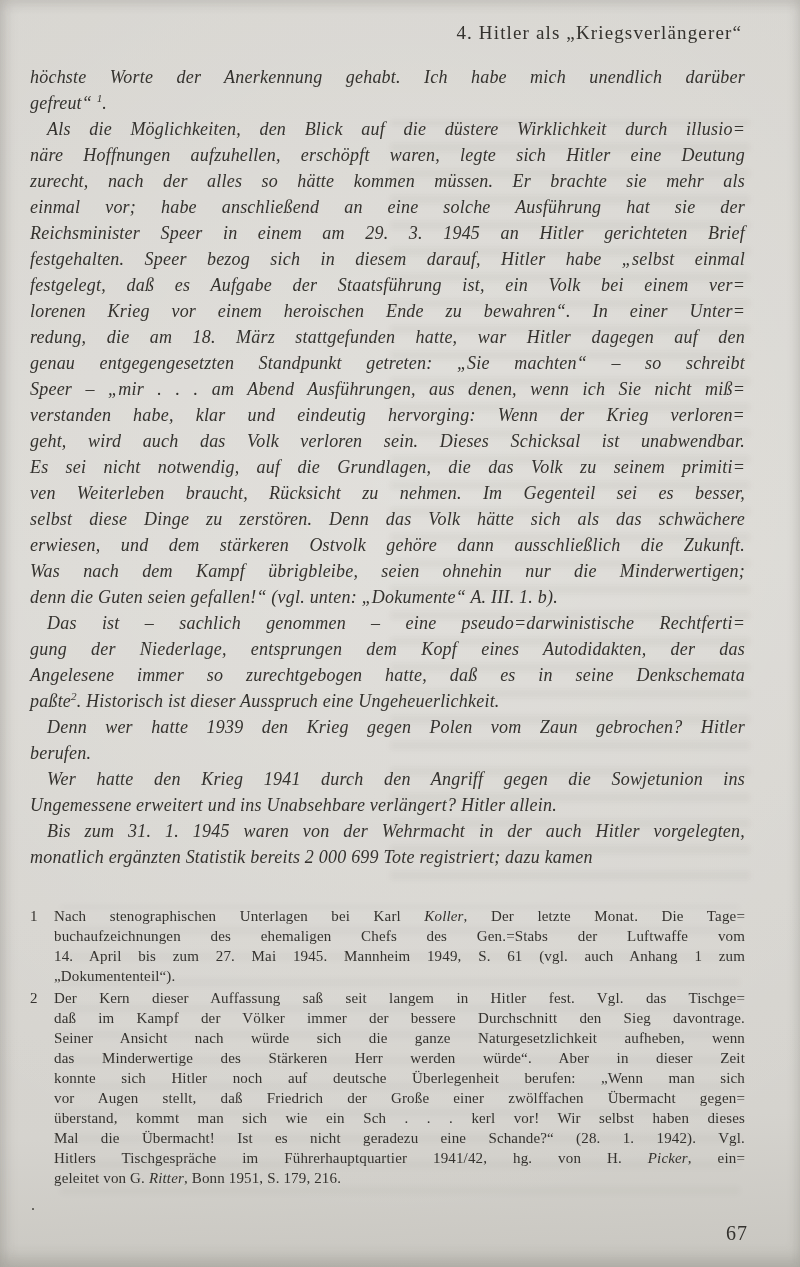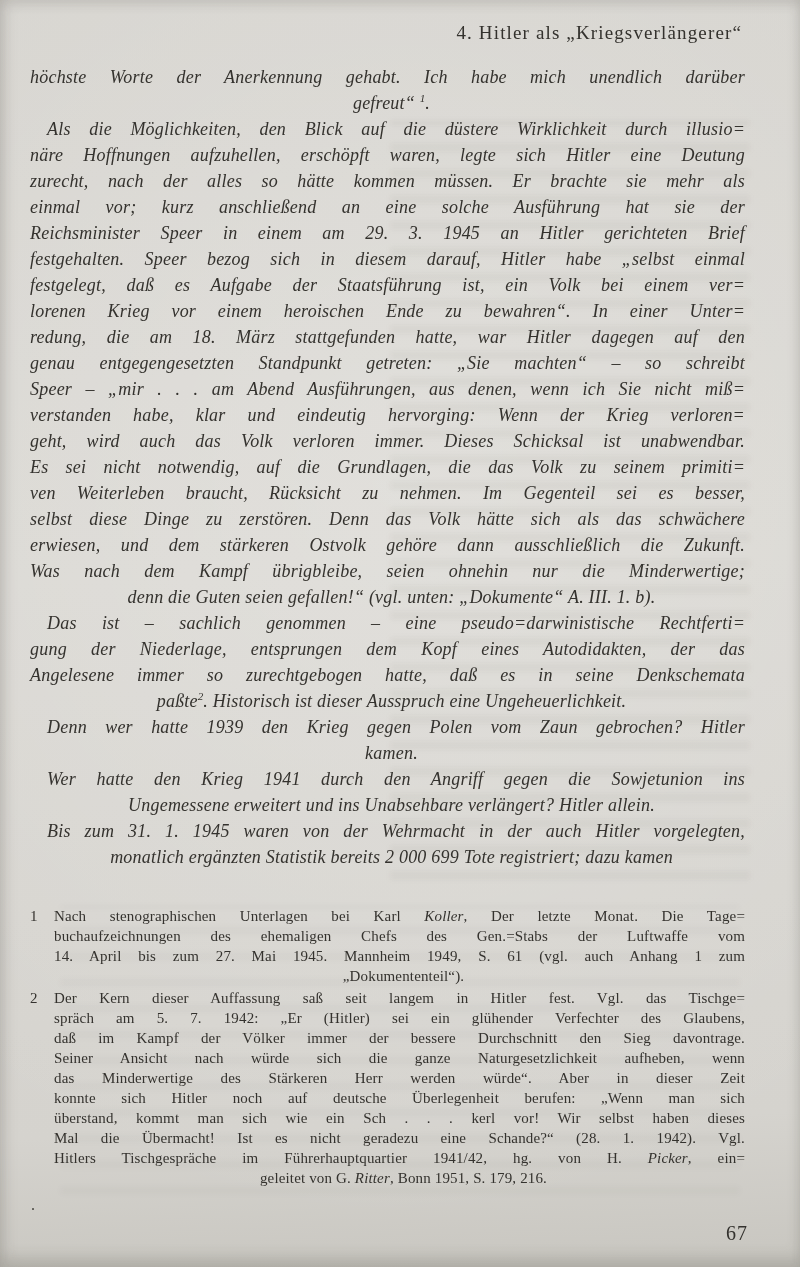--- a/index.html
+++ b/index.html
@@ -34,21 +34,21 @@
 
   .running-header{
     position:absolute;top:22px;right:58px;
     font-size:19px;letter-spacing:0.06em;white-space:nowrap;
   }
   .body-text{
     position:absolute;left:30px;right:55px;top:64px;
     font-size:18px;line-height:26px;letter-spacing:0.012em;font-style:italic;
   }
   .jline{text-align:justify;text-align-last:justify;}
-  .lline{text-align:center;margin-left:8px;}
+  .lline{text-align:left;}
   .indent{text-indent:17px;}
   sup{font-size:62%;line-height:0;vertical-align:super;letter-spacing:0;}
 
   .footnotes{
     position:absolute;left:30px;right:55px;top:904px;
     font-size:15px;line-height:20px;letter-spacing:0.01em;
   }
   .footnote{display:flex;align-items:flex-start;margin-top:2px;}
   .fn-num{flex:0 0 24px;text-align:left;}
   .fn-lines{flex:1 1 auto;min-width:0;}
@@ -70,46 +70,46 @@
 
   <div class="body-text">
       <div>
         <div class="jline">höchste Worte der Anerkennung gehabt. Ich habe mich unendlich darüber</div>
         <div class="lline">gefreut“ <sup>1</sup>.</div>
       </div>
       <div>
         <div class="jline indent">Als die Möglichkeiten, den Blick auf die düstere Wirklichkeit durch illusio=</div>
         <div class="jline">näre Hoffnungen aufzuhellen, erschöpft waren, legte sich Hitler eine Deutung</div>
         <div class="jline">zurecht, nach der alles so hätte kommen müssen. Er brachte sie mehr als</div>
-        <div class="jline">einmal vor; kurz anschließend an eine solche Ausführung hat sie der</div>
+        <div class="jline">einmal vor; habe anschließend an eine solche Ausführung hat sie der</div>
         <div class="jline">Reichsminister Speer in einem am 29. 3. 1945 an Hitler gerichteten Brief</div>
         <div class="jline">festgehalten. Speer bezog sich in diesem darauf, Hitler habe „selbst einmal</div>
         <div class="jline">festgelegt, daß es Aufgabe der Staatsführung ist, ein Volk bei einem ver=</div>
         <div class="jline">lorenen Krieg vor einem heroischen Ende zu bewahren“. In einer Unter=</div>
         <div class="jline">redung, die am 18. März stattgefunden hatte, war Hitler dagegen auf den</div>
         <div class="jline">genau entgegengesetzten Standpunkt getreten: „Sie machten“ – so schreibt</div>
         <div class="jline">Speer – „mir . . . am Abend Ausführungen, aus denen, wenn ich Sie nicht miß=</div>
         <div class="jline">verstanden habe, klar und eindeutig hervorging: Wenn der Krieg verloren=</div>
-        <div class="jline">geht, wird auch das Volk verloren immer. Dieses Schicksal ist unabwendbar.</div>
+        <div class="jline">geht, wird auch das Volk verloren sein. Dieses Schicksal ist unabwendbar.</div>
         <div class="jline">Es sei nicht notwendig, auf die Grundlagen, die das Volk zu seinem primiti=</div>
         <div class="jline">ven Weiterleben braucht, Rücksicht zu nehmen. Im Gegenteil sei es besser,</div>
         <div class="jline">selbst diese Dinge zu zerstören. Denn das Volk hätte sich als das schwächere</div>
         <div class="jline">erwiesen, und dem stärkeren Ostvolk gehöre dann ausschließlich die Zukunft.</div>
-        <div class="jline">Was nach dem Kampf übrigbleibe, seien ohnehin nur die Minderwertige;</div>
+        <div class="jline">Was nach dem Kampf übrigbleibe, seien ohnehin nur die Minderwertigen;</div>
         <div class="lline">denn die Guten seien gefallen!“ (vgl. unten: „Dokumente“ A. III. 1. b).</div>
       </div>
       <div>
         <div class="jline indent">Das ist – sachlich genommen – eine pseudo=darwinistische Rechtferti=</div>
         <div class="jline">gung der Niederlage, entsprungen dem Kopf eines Autodidakten, der das</div>
         <div class="jline">Angelesene immer so zurechtgebogen hatte, daß es in seine Denkschemata</div>
         <div class="lline">paßte<sup>2</sup>. Historisch ist dieser Ausspruch eine Ungeheuerlichkeit.</div>
       </div>
       <div>
         <div class="jline indent">Denn wer hatte 1939 den Krieg gegen Polen vom Zaun gebrochen? Hitler</div>
-        <div class="lline">kamen.</div>
+        <div class="lline">berufen.</div>
       </div>
       <div>
         <div class="jline indent">Wer hatte den Krieg 1941 durch den Angriff gegen die Sowjetunion ins</div>
         <div class="lline">Ungemessene erweitert und ins Unabsehbare verlängert? Hitler allein.</div>
       </div>
       <div>
         <div class="jline indent">Bis zum 31. 1. 1945 waren von der Wehrmacht in der auch Hitler vorgelegten,</div>
         <div class="lline">monatlich ergänzten Statistik bereits 2 000 699 Tote registriert; dazu kamen</div>
       </div>
     </div>
@@ -121,25 +121,25 @@
           <div class="jline">Nach stenographischen Unterlagen bei Karl <i>Koller</i>, Der letzte Monat. Die Tage=</div>
           <div class="jline">buchaufzeichnungen des ehemaligen Chefs des Gen.=Stabs der Luftwaffe vom</div>
           <div class="jline">14. April bis zum 27. Mai 1945. Mannheim 1949, S. 61 (vgl. auch Anhang 1 zum</div>
           <div class="lline">„Dokumententeil“).</div>
         </div>
       </div>
       <div class="footnote">
         <span class="fn-num">2</span>
         <div class="fn-lines">
           <div class="jline">Der Kern dieser Auffassung saß seit langem in Hitler fest. Vgl. das Tischge=</div>
-          <div class="jline">spräch am 5. 7. 1942: „Er (Hitler) sei ein glühender Verfechter des Glaubens,</div>
           <div class="jline">daß im Kampf der Völker immer der bessere Durchschnitt den Sieg davontrage.</div>
           <div class="jline">Seiner Ansicht nach würde sich die ganze Naturgesetzlichkeit aufheben, wenn</div>
           <div class="jline">das Minderwertige des Stärkeren Herr werden würde“. Aber in dieser Zeit</div>
           <div class="jline">konnte sich Hitler noch auf deutsche Überlegenheit berufen: „Wenn man sich</div>
+          <div class="jline">vor Augen stellt, daß Friedrich der Große einer zwölffachen Übermacht gegen=</div>
           <div class="jline">überstand, kommt man sich wie ein Sch . . . kerl vor! Wir selbst haben dieses</div>
           <div class="jline">Mal die Übermacht! Ist es nicht geradezu eine Schande?“ (28. 1. 1942). Vgl.</div>
           <div class="jline">Hitlers Tischgespräche im Führerhauptquartier 1941/42, hg. von H. <i>Picker</i>, ein=</div>
           <div class="lline">geleitet von G. <i>Ritter</i>, Bonn 1951, S. 179, 216.</div>
         </div>
       </div>
     </div>
 
   <div class="stray-dot">.</div>
 

